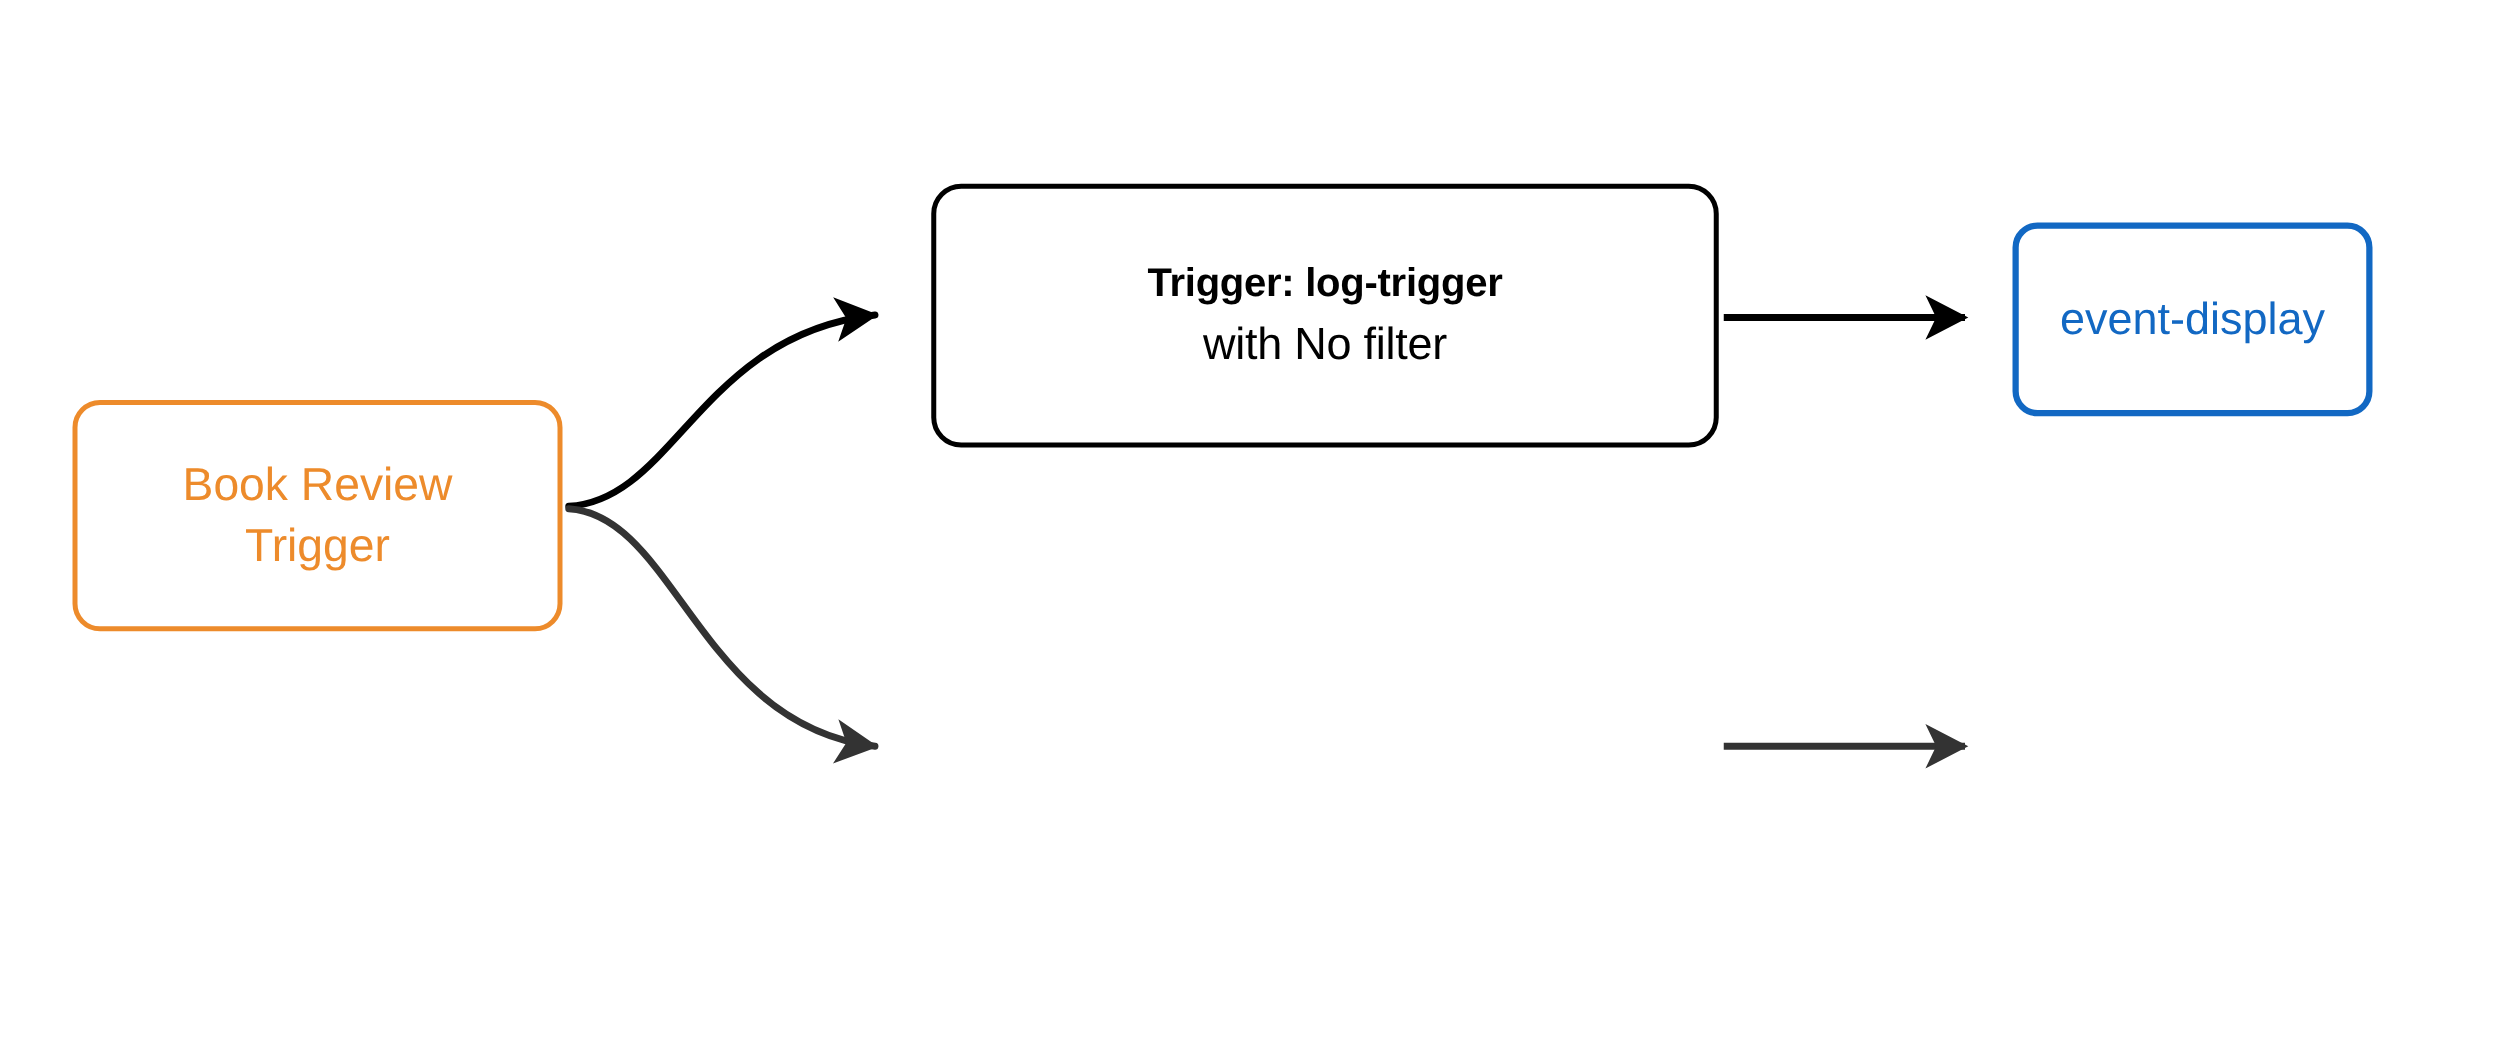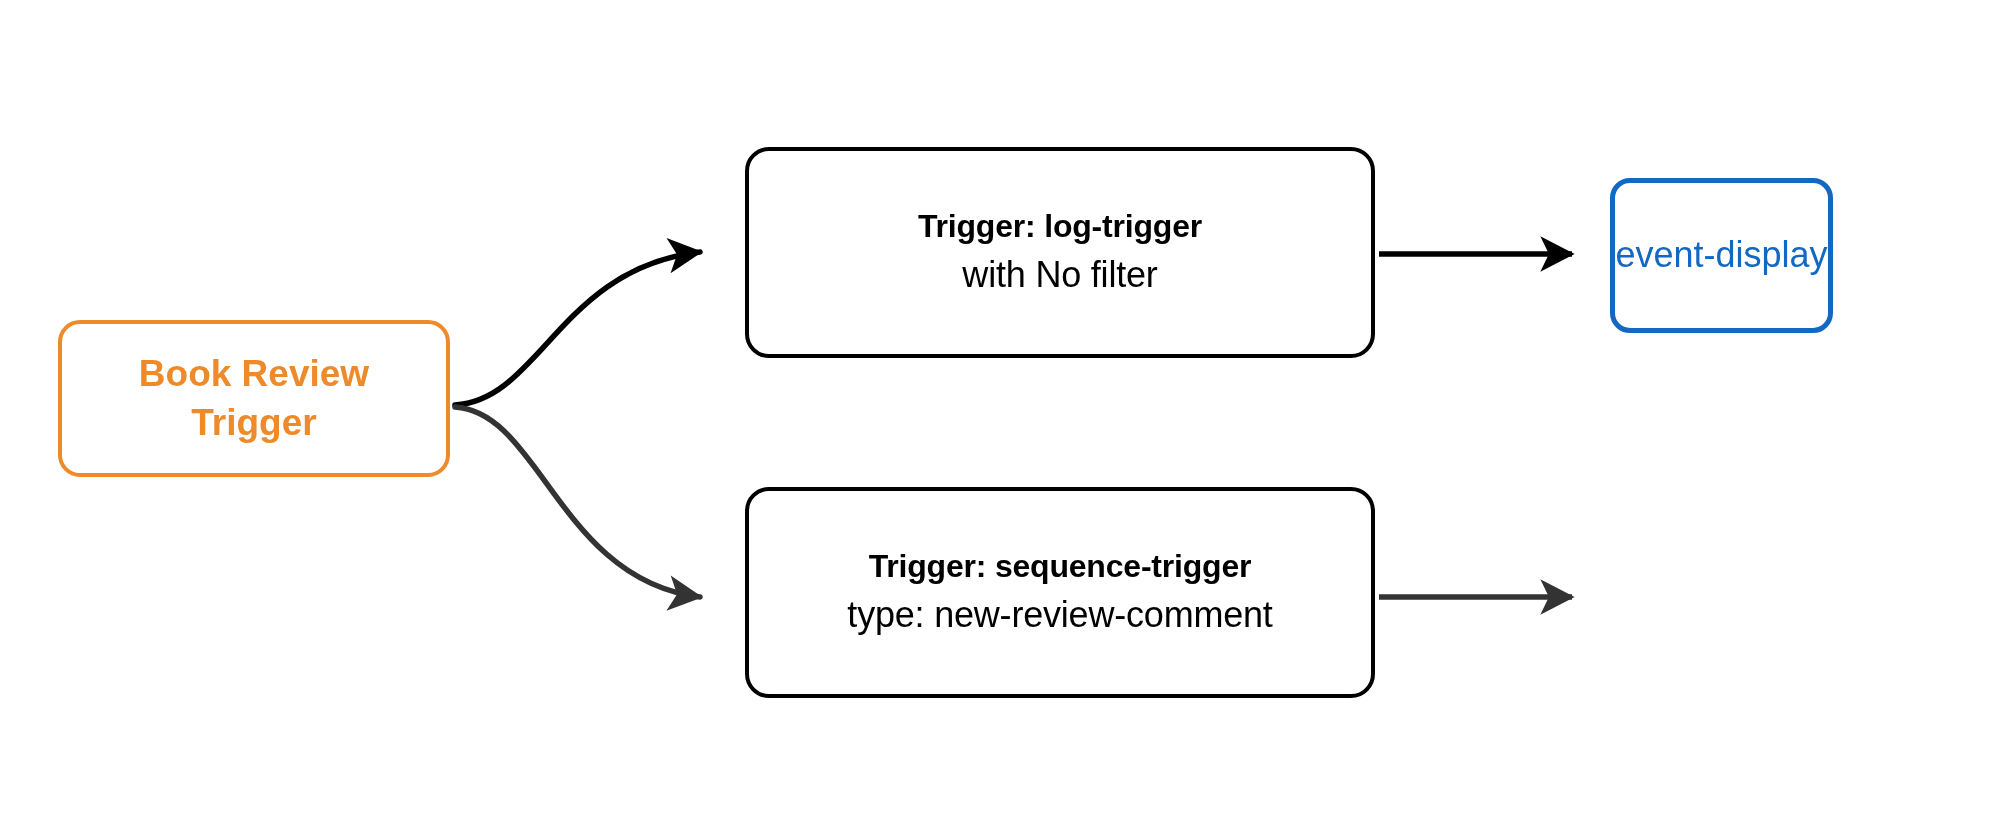--- a/index.html
+++ b/index.html
@@ -40,26 +40,26 @@
     background: #ffffff;
     text-align: center;
     line-height: 1.3;
   }
 
   
   .node-broker {
     left: 58px;
     top: 320px;
     width: 392px;
-    height: 157px;
+    height: 185px;
     border: 4px solid #ED8B2B;
     border-radius: 22px;
     color: #ED8B2B;
     font-size: 37px;
-    font-weight: 700;
+    font-weight: 400;
   }
   .node-broker .line { display: block; }
 
   
   .node-trigger {
     left: 745px;
     width: 630px;
     height: 211px;
     border: 4px solid #000000;
     border-radius: 24px;
@@ -76,21 +76,21 @@
     font-size: 36px;
     font-weight: 400;
     letter-spacing: -0.2px;
     margin-top: 4px;
     text-align: center;
   }
 
   
   .node-target {
     left: 1610px;
-    width: 223px;
+    width: 288px;
     height: 155px;
     border: 5px solid #1268C3;
     border-radius: 20px;
     color: #1268C3;
     font-size: 36px;
     font-weight: 400;
   }
   .node-target-event { top: 178px; }
   .node-target-seq  { top: 538px; }
 </style>
@@ -121,23 +121,19 @@
   <div class="node node-broker">
     <span class="line">Book Review</span>
     <span class="line">Trigger</span>
   </div>
 
   <div class="node node-trigger node-trigger-log">
     <span class="trigger-title">Trigger: log-trigger</span>
     <span class="trigger-sub">with No filter</span>
   </div>
 
-  <div class="node node-trigger node-trigger-seq">
-    <span class="trigger-title">Trigger: sequence-trigger</span>
-    <span class="trigger-sub">type: new-review-comment</span>
-  </div>
 
   <div class="node node-target node-target-event">
     <span>event-display</span>
   </div>
 
 
 </div>
 
 </body></html>

